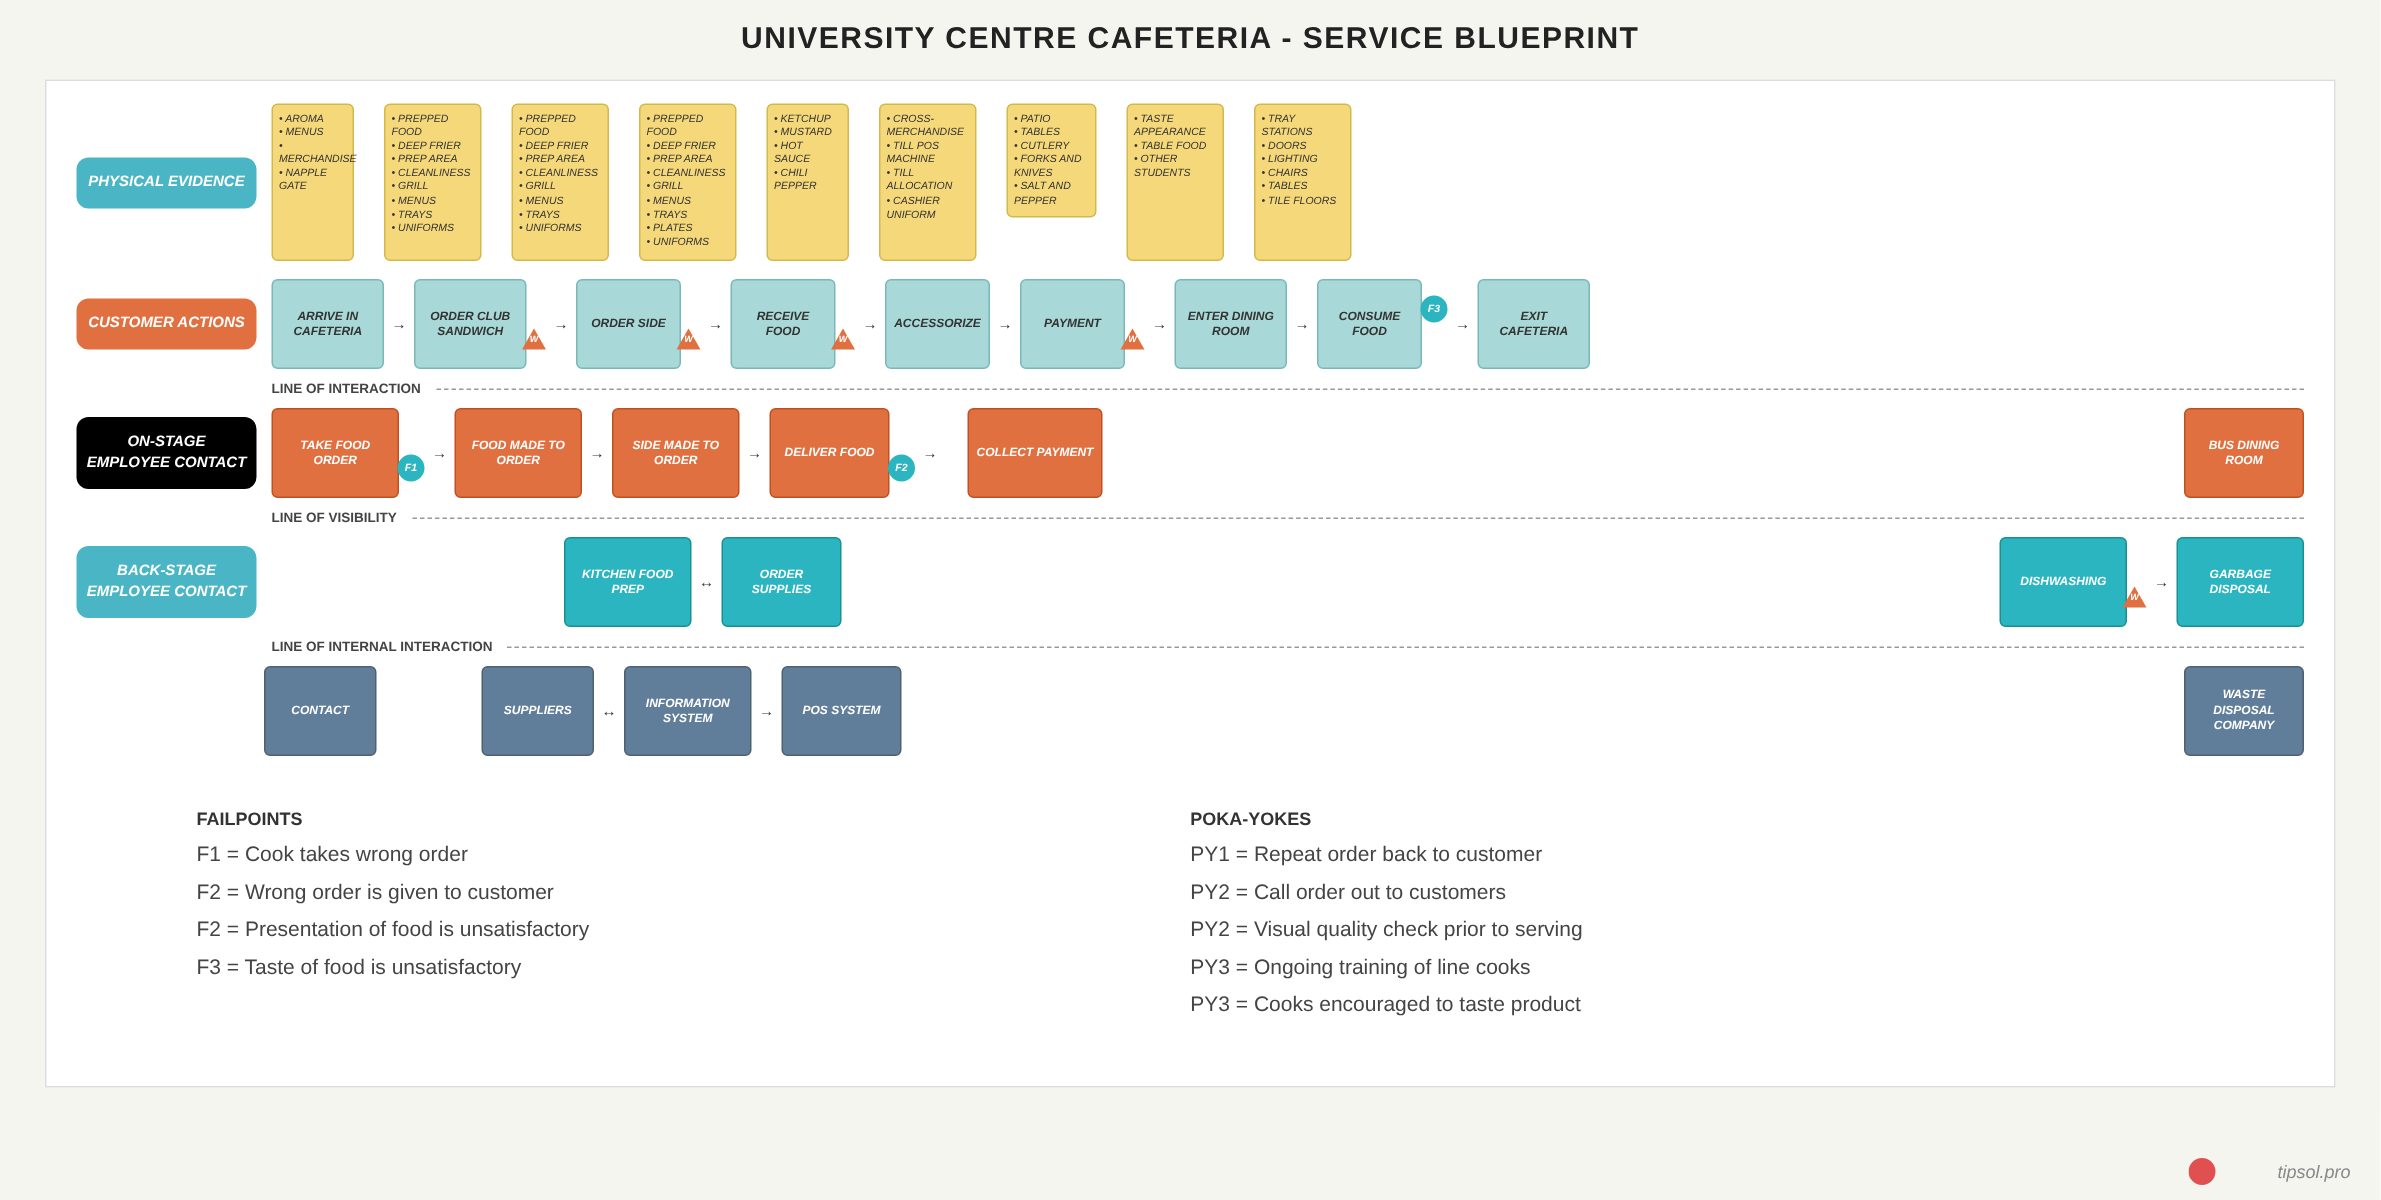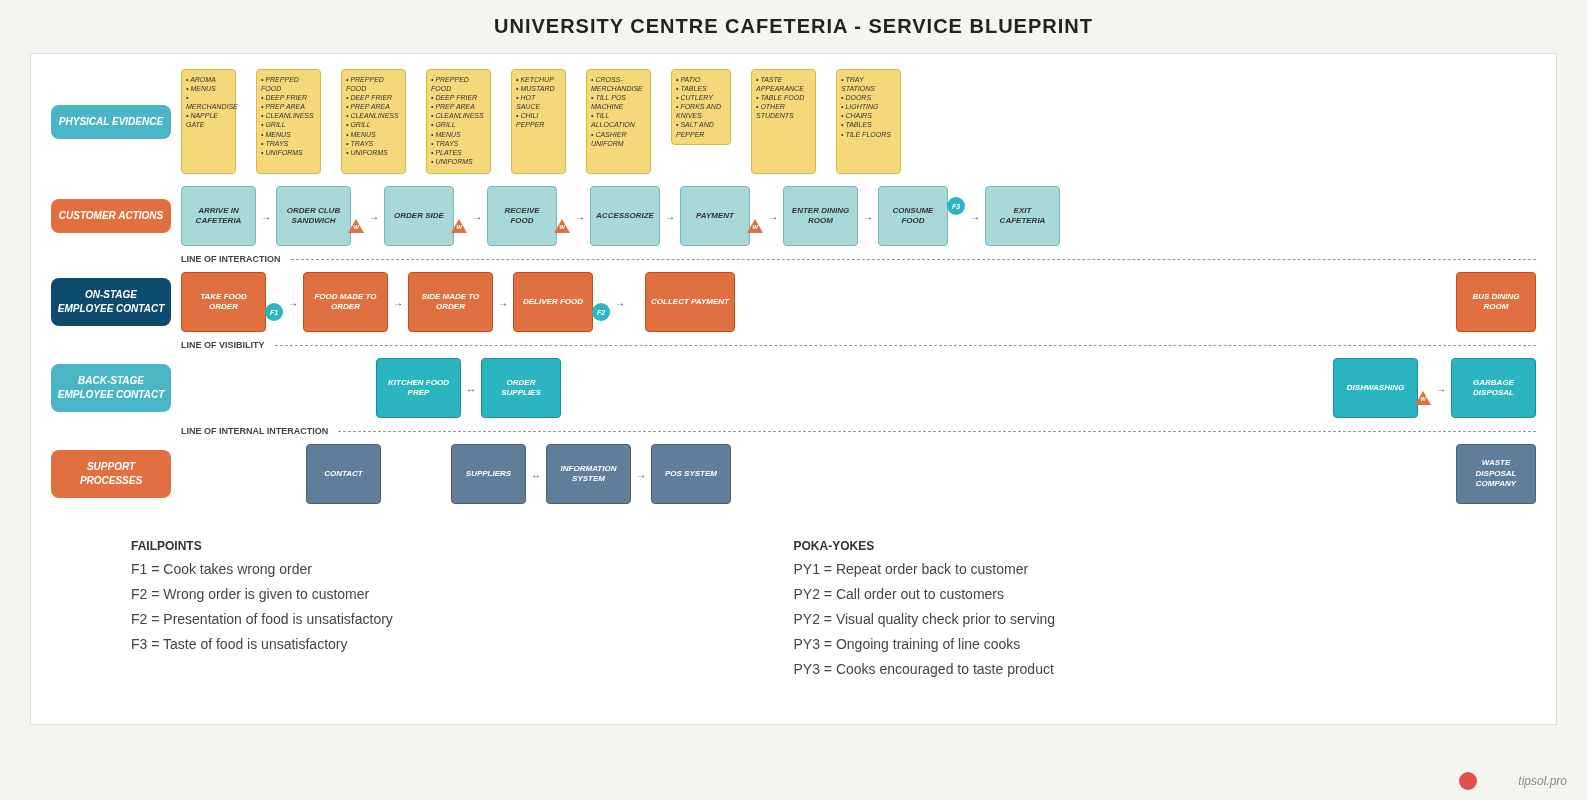--- a/index.html
+++ b/index.html
@@ -91,21 +91,21 @@
       border-radius: 8px;
       color: white;
       font-size: 10px;
       font-weight: bold;
       text-align: center;
       padding: 10px 6px;
       line-height: 1.4;
     }
     .bg-teal { background: #4ab5c4; }
     .bg-orange { background: #e07040; }
-    .bg-dark { background: #0c4a6e; }
+    .bg-dark { background: #000000; }
 
     .bp-items {
       display: flex;
       align-items: center;
       gap: 5px;
       flex: 1;
       position: relative;
       padding: 5px 0;
     }
 
@@ -422,23 +422,20 @@
     </div>
 
     <div class="sep-line">
       <div class="sep-line-inner">
         <span class="sep-text">LINE OF INTERNAL INTERACTION</span>
         <div class="sep-dash"></div>
       </div>
     </div>
 
     <div class="bp-row">
-      <div class="bp-label-cell">
-        <div class="bp-label-box bg-orange">SUPPORT PROCESSES</div>
-      </div>
       <div class="bp-items">
         <div class="spacer" style="width:120px;"></div>
 
         <div class="box box-steel w75 h60">CONTACT</div>
         <div class="spacer" style="width:60px;"></div>
 
         <div class="box box-steel w75 h60">SUPPLIERS</div>
         <span class="arr">↔</span>
 
         <div class="box box-steel w85 h60">INFORMATION SYSTEM</div>

